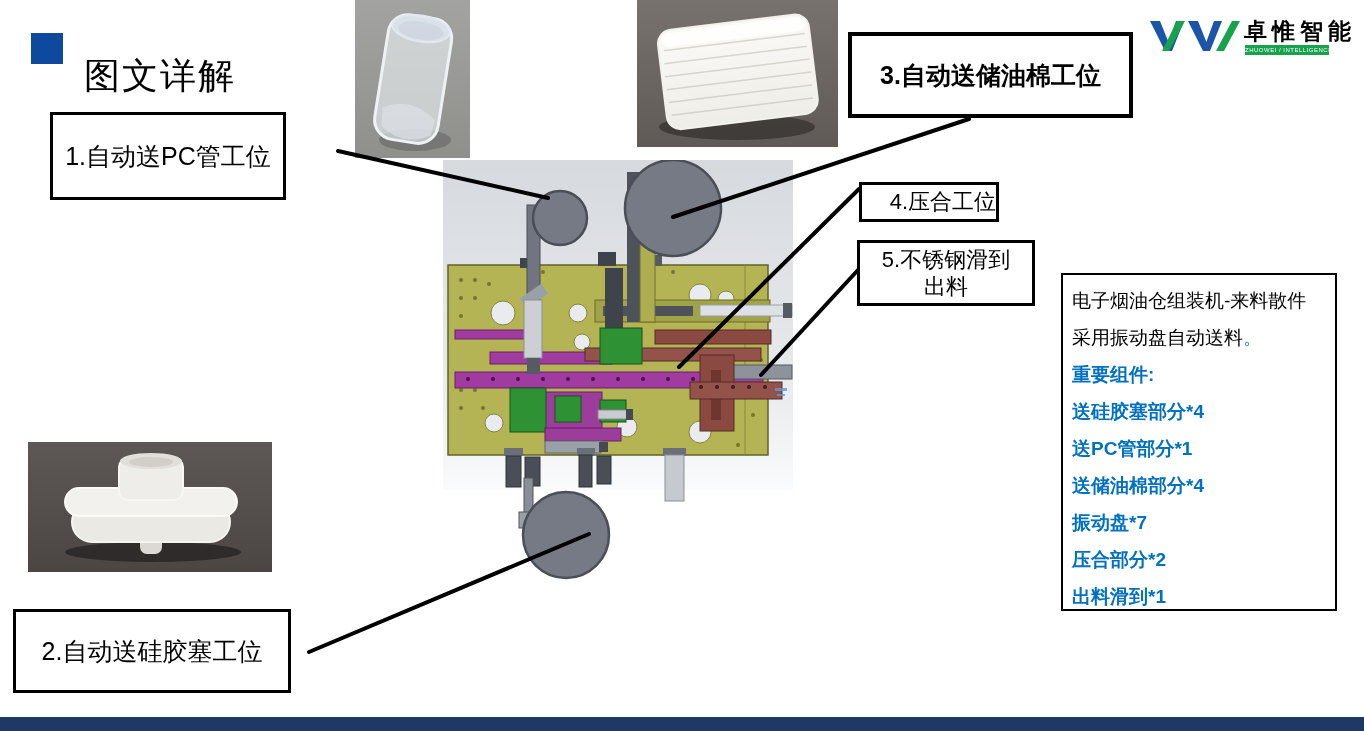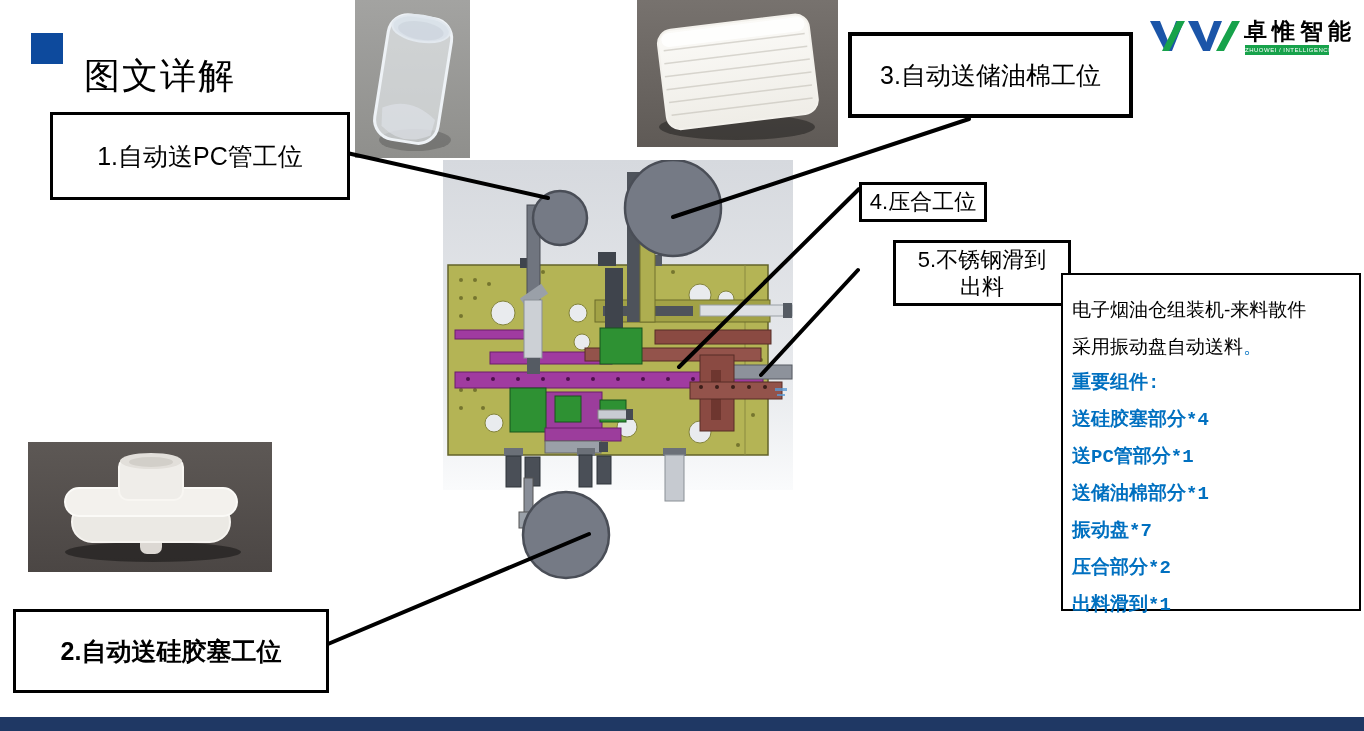--- a/index.html
+++ b/index.html
@@ -5,30 +5,30 @@
   html,body{margin:0;padding:0;background:#fff;}
   .page{position:relative;width:1364px;height:731px;background:#fff;overflow:hidden;
         font-family:"Liberation Sans",sans-serif;}
   .abs{position:absolute;}
   
   .accent-square{left:31px;top:33px;width:32px;height:31px;background:#0d4a9d;z-index:4;}
   .page-title{left:84px;top:52px;font-size:36px;font-weight:400;color:#000;letter-spacing:2px;z-index:4;}
   
   .callout{background:#fff;border:3px solid #000;display:flex;align-items:center;justify-content:center;
            text-align:center;color:#000;z-index:4;box-sizing:border-box;}
-  #box1{left:50px;top:112px;width:300px;height:88px;font-size:25px;}
-  #box2{left:13px;top:609px;width:316px;height:84px;font-size:25px;font-weight:bold;}
-  #box3{left:848px;top:32px;width:285px;height:86px;font-size:25px;border-width:4px;}
-  #box4{left:859px;top:182px;width:128px;height:40px;font-size:22px;}
-  #box5{left:857px;top:240px;width:178px;height:66px;font-size:22px;flex-direction:column;line-height:1.25;margin-left:36px;}
-  
-  .info-panel{left:1061px;top:273px;width:300px;height:338px;border:2px solid #000;box-sizing:border-box;
-              padding:16px 9px 0 9px;z-index:4;background:#fff;}
+  #box1{left:50px;top:112px;width:236px;height:88px;font-size:25px;}
+  #box2{left:13px;top:609px;width:278px;height:84px;font-size:25px;}
+  #box3{left:848px;top:32px;width:285px;height:86px;font-size:25px;border-width:4px;font-weight:bold;}
+  #box4{left:859px;top:182px;width:140px;height:40px;font-size:22px;justify-content:flex-end;}
+  #box5{left:857px;top:240px;width:178px;height:66px;font-size:22px;flex-direction:column;line-height:1.25;}
+  
+  .info-panel{left:1061px;top:273px;width:276px;height:338px;border:2px solid #000;box-sizing:border-box;
+              padding:7px 9px 0 9px;z-index:4;background:#fff;}
   .info-line{font-size:19px;line-height:37px;white-space:nowrap;color:#000;}
-  .blue-bold{color:#0070c0;font-weight:700;font-family:Liberation Mono, monospace;}
+  .blue-bold{color:#0070c0;font-weight:700;}
   .blue-period{color:#0070c0;}
   
   .photo{z-index:2;}
   
   .logo{left:1150px;top:8px;width:212px;height:52px;z-index:4;}
   .logo-mark{position:absolute;left:0;top:10px;}
   .logo-name{position:absolute;left:94px;top:8px;font-size:23px;font-weight:700;color:#000000;letter-spacing:5px;white-space:nowrap;}
   .logo-strip{position:absolute;left:95px;top:37px;width:84px;height:10px;background:#17a24b;
               color:#fff;font-size:6px;line-height:10px;text-align:center;letter-spacing:0.5px;white-space:nowrap;}
   
@@ -262,21 +262,21 @@
     <span>5.不锈钢滑到</span>
     <span>出料</span>
   </div>
 
   <div class="abs info-panel">
     <div class="info-line">电子烟油仓组装机-来料散件</div>
     <div class="info-line"><span>采用振动盘自动送料</span><span class="blue-period">。</span></div>
     <div class="info-line blue-bold">重要组件:</div>
     <div class="info-line blue-bold">送硅胶塞部分*4</div>
     <div class="info-line blue-bold">送PC管部分*1</div>
-    <div class="info-line blue-bold">送储油棉部分*1</div>
+    <div class="info-line blue-bold">送储油棉部分*4</div>
     <div class="info-line blue-bold">振动盘*7</div>
     <div class="info-line blue-bold">压合部分*2</div>
     <div class="info-line blue-bold">出料滑到*1</div>
   </div>
 
   <div class="abs footer-bar"></div>
 
 </div>
 
 </body></html>

